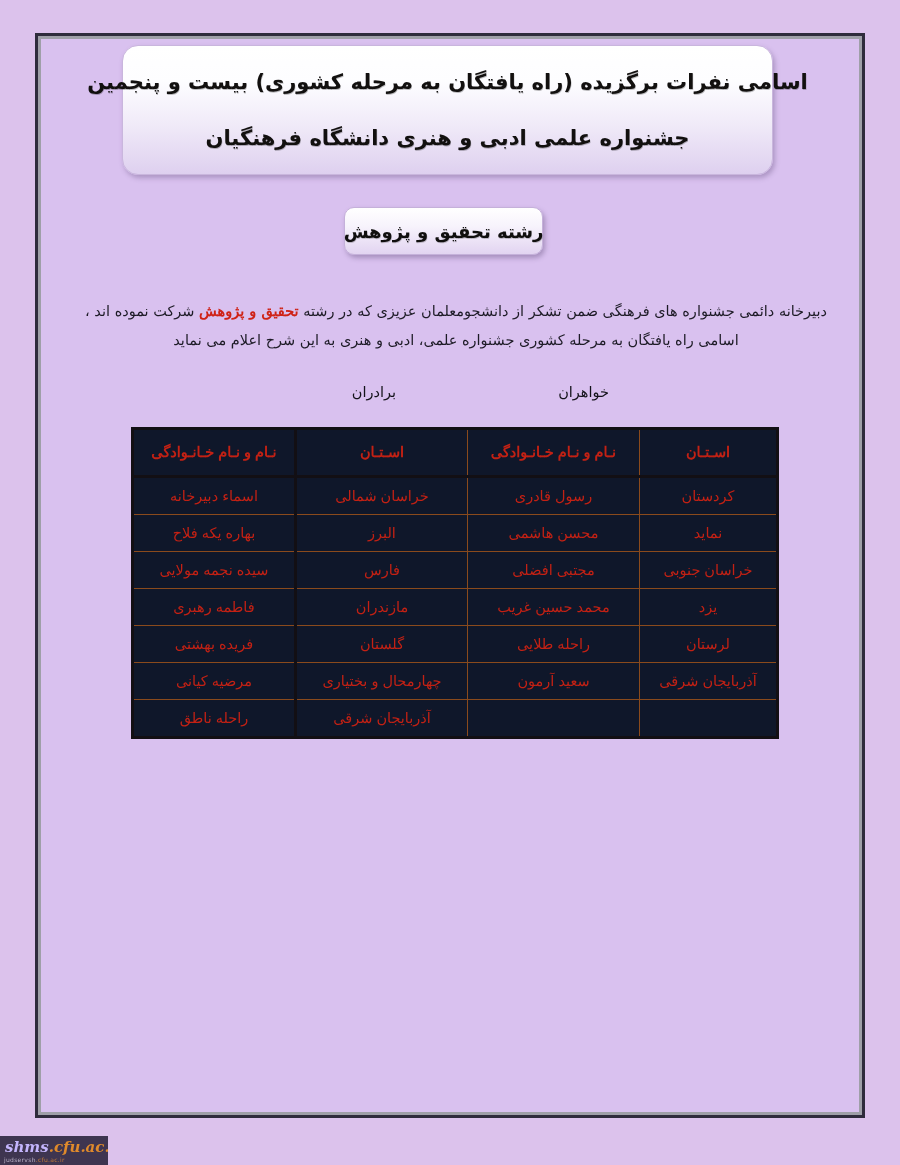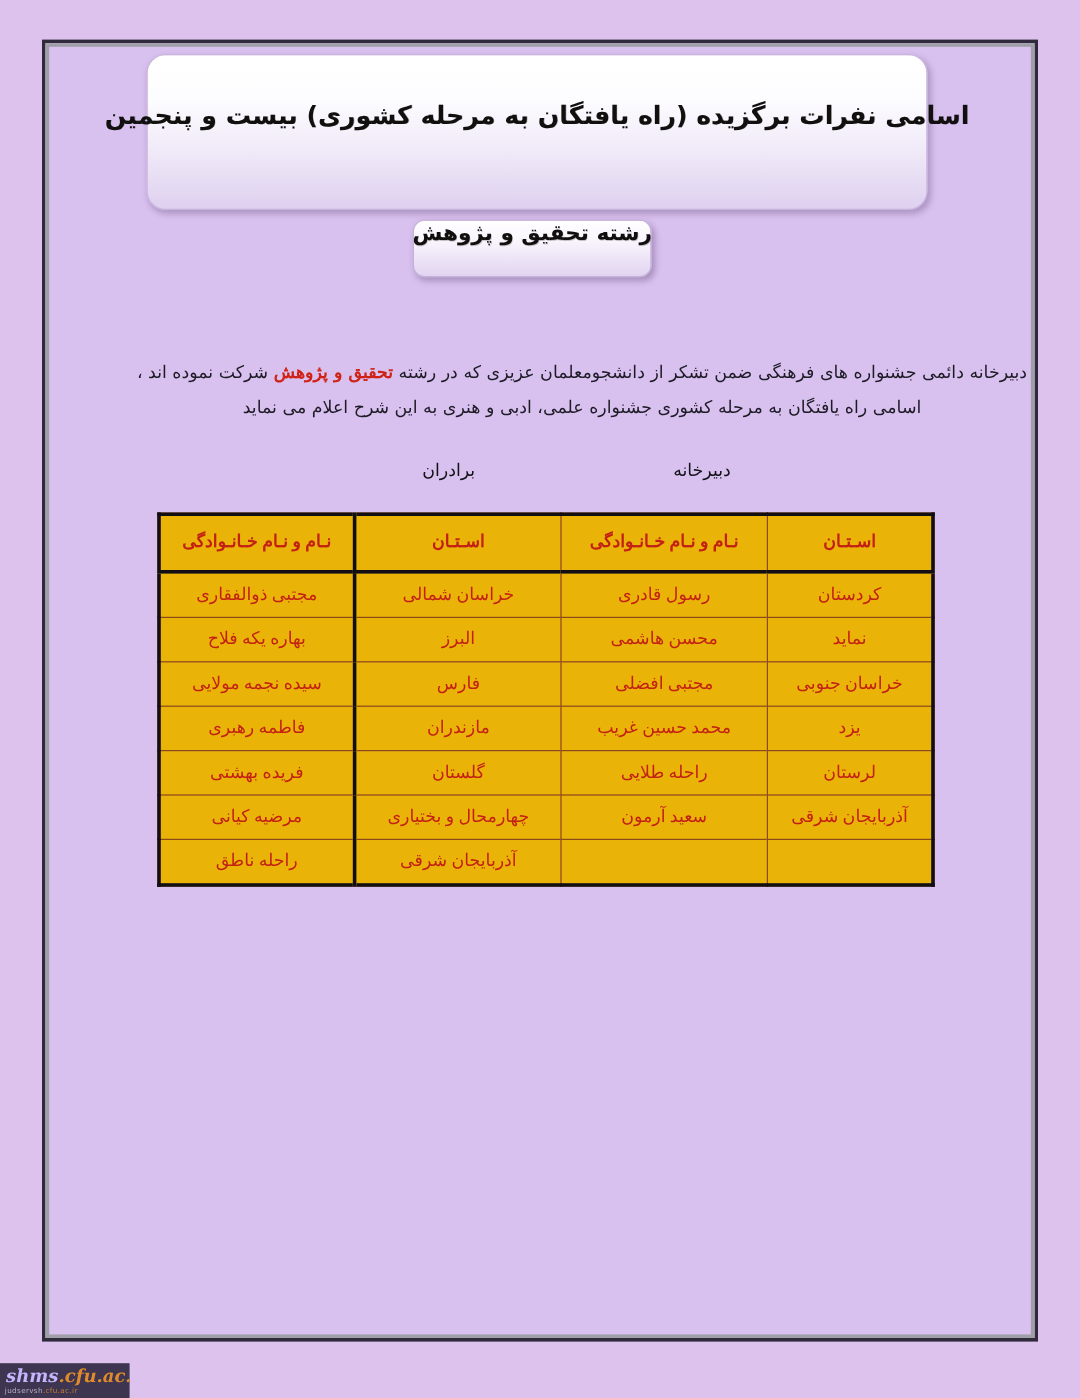--- a/index.html
+++ b/index.html
@@ -68,29 +68,29 @@
     direction: rtl;
     white-space: nowrap;
     text-shadow: 0.5px 0.5px 0 rgba(0,0,0,0.25);
   }
   #title-line-1 { margin-bottom: 28px; }
 
   
   #subtitle-pill {
     position: absolute;
     left: 303px;
-    top: 144px;
+    top: 168px;
     width: 199px;
     height: 48px;
     border-radius: 10px;
     background: linear-gradient(180deg, #ffffff 0%, #f7f3fc 40%, #e2d4f1 100%);
     border: 1px solid #c5b1da;
     box-shadow: 2px 3px 5px rgba(90, 70, 115, 0.4);
     display: flex;
-    align-items: flex-start;
+    align-items: center;
     justify-content: center;
     box-sizing: border-box;
   }
   #subtitle-text {
     color: #100f0e;
     font-weight: bold;
     font-size: 18px;
     direction: rtl;
     white-space: nowrap;
     text-shadow: 0.5px 0.5px 0 rgba(0,0,0,0.2);
@@ -101,21 +101,20 @@
     position: absolute;
     left: 40px;
     top: 257px;
     width: 750px;
     direction: rtl;
     text-align: center;
     color: #1d1b26;
     font-size: 14.5px;
     line-height: 2.0;
     font-family: "DejaVu Serif", "Liberation Serif", serif;
-    margin-left: 29px;
   }
   .highlight-red {
     color: #cf2317;
     font-weight: bold;
   }
 
   
   #gender-labels {
     position: absolute;
     left: 40px;
@@ -147,22 +146,22 @@
     direction: rtl;
     background: #f2924a;
     border: 3px solid #120f14;
   }
   table#winners-table td, table#winners-table th {
     border: 1px solid #8a4a1c;
     padding: 0;
     text-align: center;
     vertical-align: middle;
     color: #c32114;
-    font-family: Liberation Serif, serif;
-    background: #eab308;
+    font-family: Liberation Sans, sans-serif;
+    background: #0f172a;
   }
   table#winners-table th {
     height: 45px;
     font-size: 14.5px;
     font-weight: bold;
     letter-spacing: 1.5px;
     line-height: 1.35;
     border-bottom: 3px solid #120f14;
   }
   table#winners-table td {
@@ -217,32 +216,33 @@
 </style>
 </head>
 <body>
 
 <div id="page-frame">
   <div id="page-frame-inner">
     <div id="page-content">
 
       <div id="title-banner">
         <div class="title-line" id="title-line-1">اسامی نفرات برگزیده (راه یافتگان به  مرحله کشوری) بیست و پنجمین</div>
+        <div class="title-line" id="title-line-2">جشنواره علمی ادبی و هنری دانشگاه فرهنگیان</div>
       </div>
 
       <div id="subtitle-pill">
         <span id="subtitle-text">رشته تحقیق و پژوهش</span>
       </div>
 
       <div id="intro-paragraph">
         <span>دبیرخانه دائمی جشنواره های فرهنگی ضمن تشکر از دانشجومعلمان عزیزی که در رشته </span><span class="highlight-red">تحقیق و پژوهش</span><span>  شرکت نموده اند ، اسامی راه یافتگان به مرحله کشوری جشنواره علمی، ادبی و هنری به این شرح اعلام می نماید</span>
       </div>
 
       <div id="gender-labels">
-        <span class="gender-label" id="label-sisters">دبیرخانه</span>
+        <span class="gender-label" id="label-sisters">خواهران</span>
         <span class="gender-label" id="label-brothers">برادران</span>
       </div>
 
       <div id="winners-table-wrap">
         <table id="winners-table">
           <colgroup>
             <col class="col-bro-prov">
             <col class="col-bro-name">
             <col class="col-sis-prov">
             <col class="col-sis-name">
@@ -254,21 +254,21 @@
               <th class="divider-left">اسـتـان</th>
               <th>نـام و نـام خـانـوادگی</th>
             </tr>
           </thead>
           <tbody id="winners-table-body">
 
           <tr>
                 <td>کردستان</td>
                 <td>رسول قادری</td>
                 <td class="divider-left">خراسان شمالی</td>
-                <td>مجتبی ذوالفقاری</td>
+                <td>اسماء دبیرخانه</td>
               </tr>
               <tr>
                 <td>نماید</td>
                 <td>محسن هاشمی</td>
                 <td class="divider-left">البرز</td>
                 <td>بهاره یکه فلاح</td>
               </tr>
               <tr>
                 <td>خراسان جنوبی</td>
                 <td>مجتبی افضلی</td>

